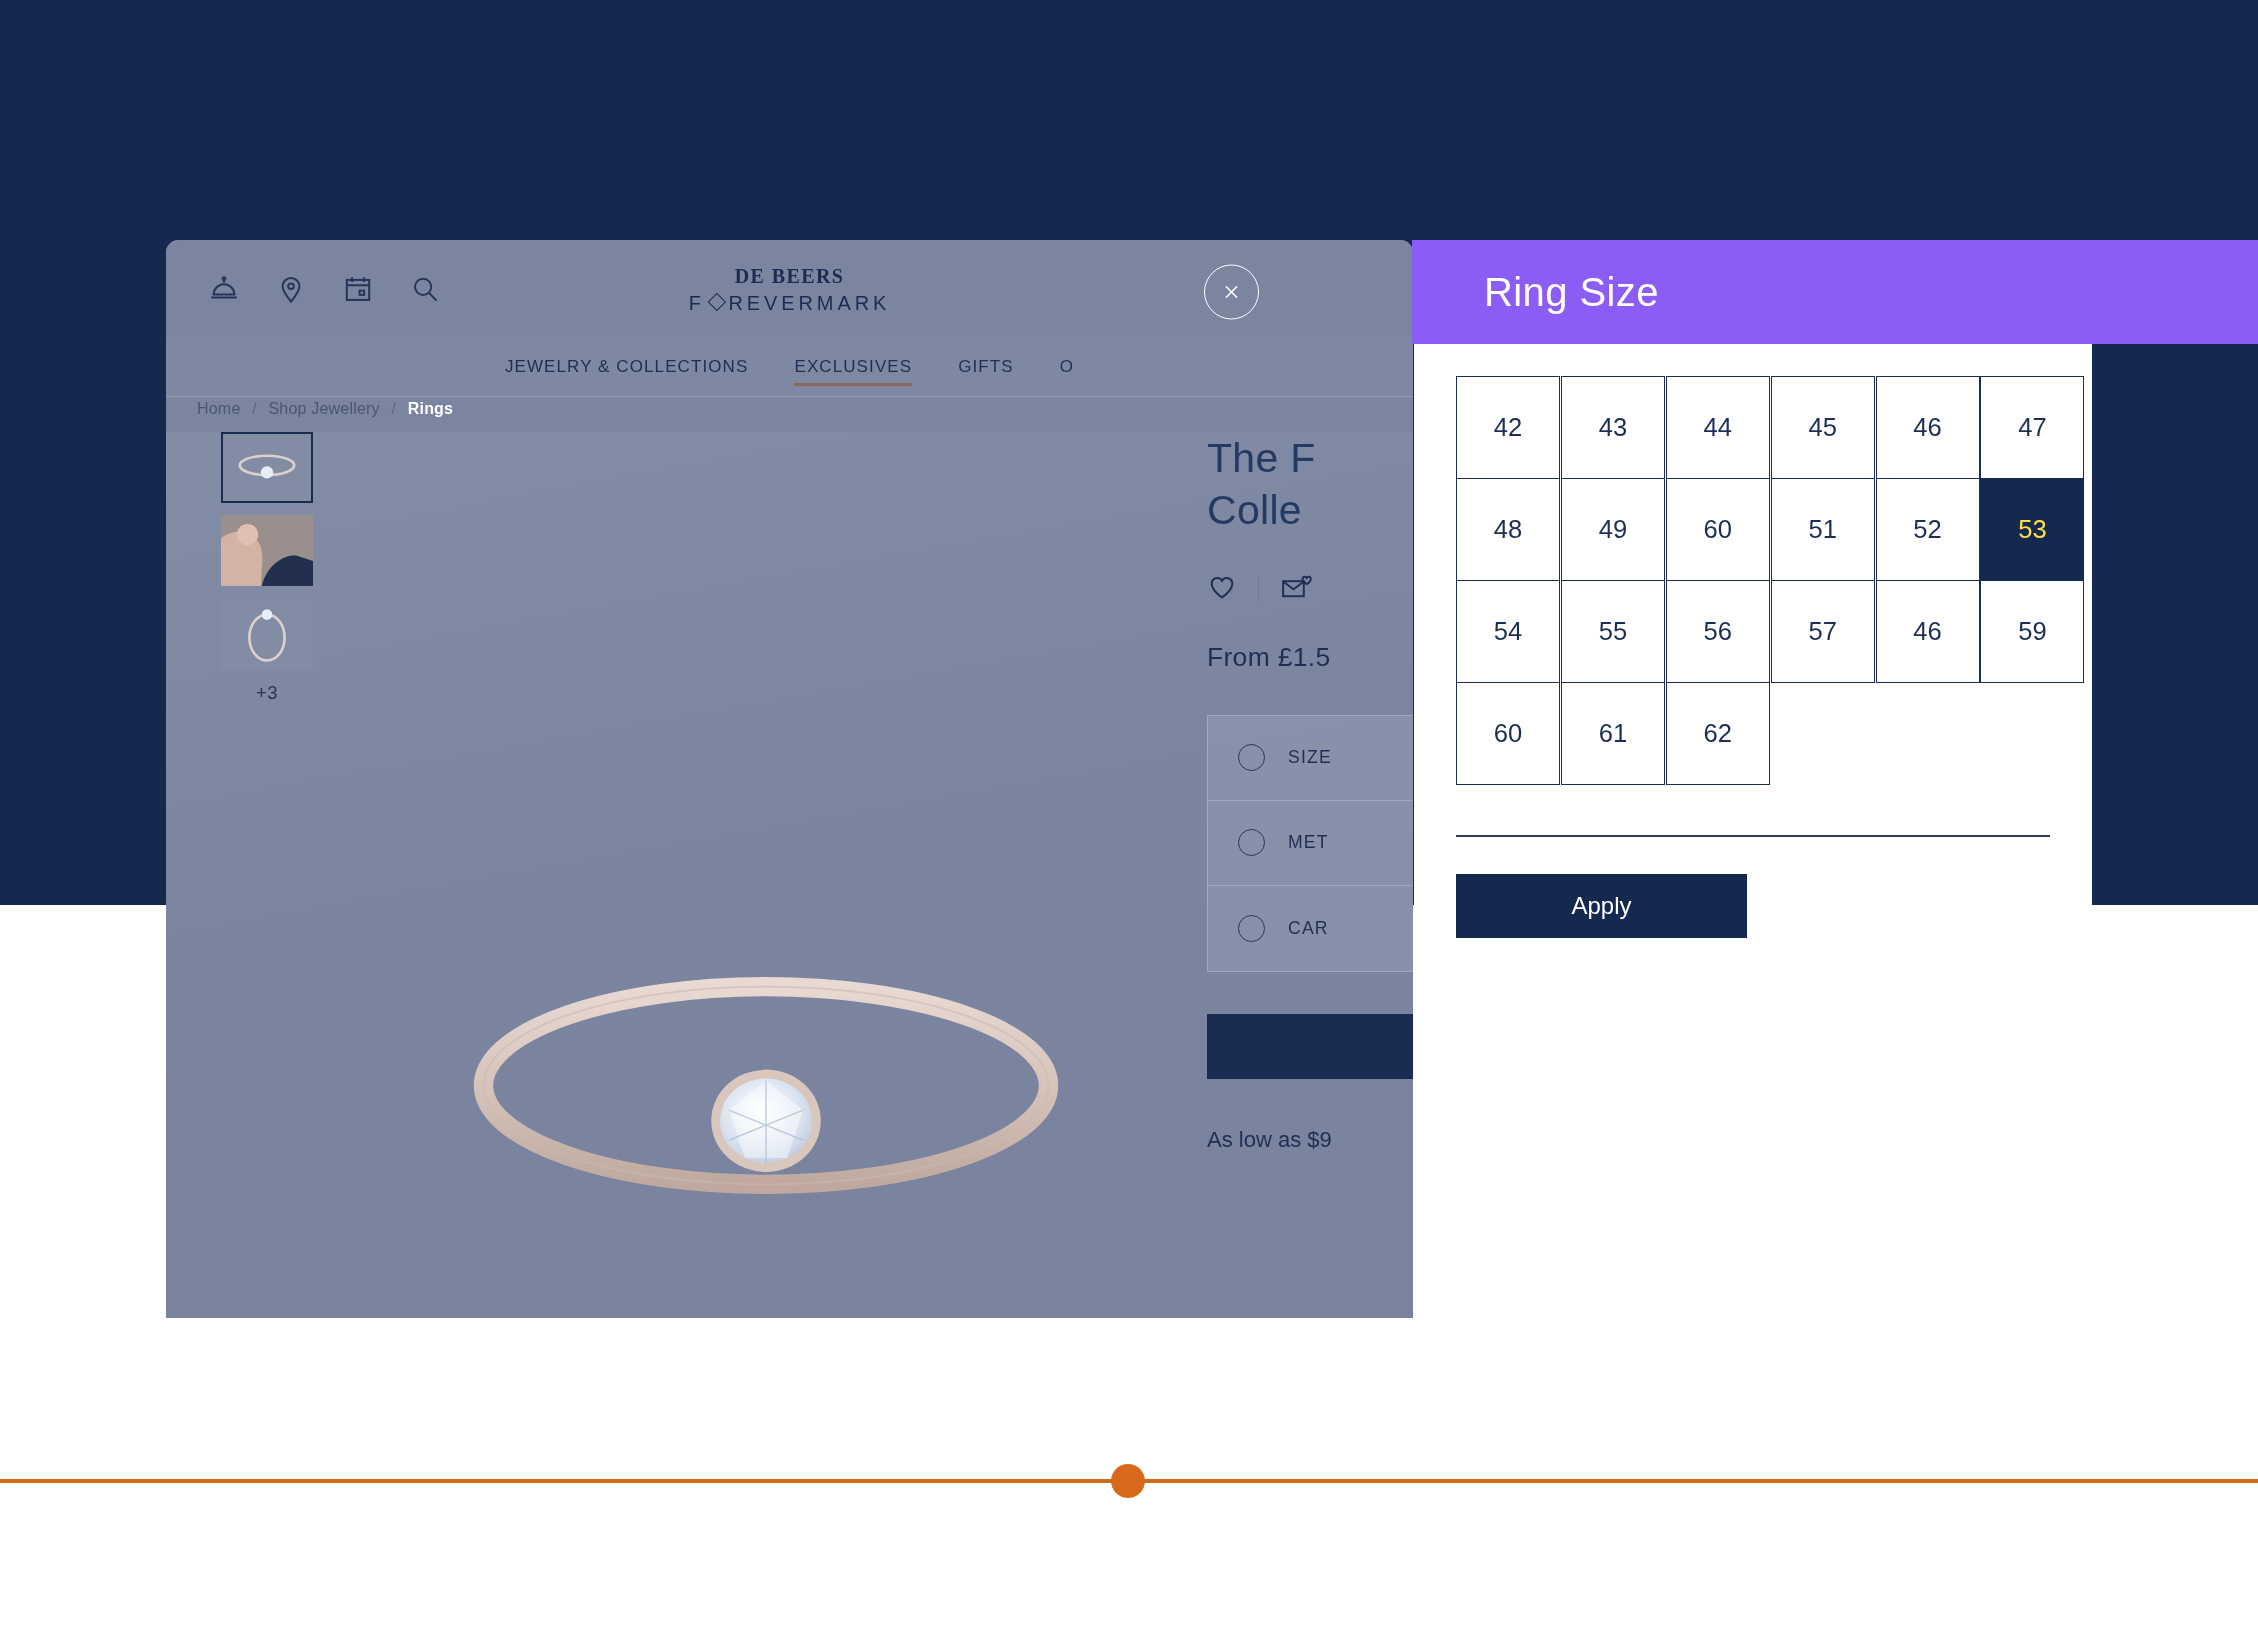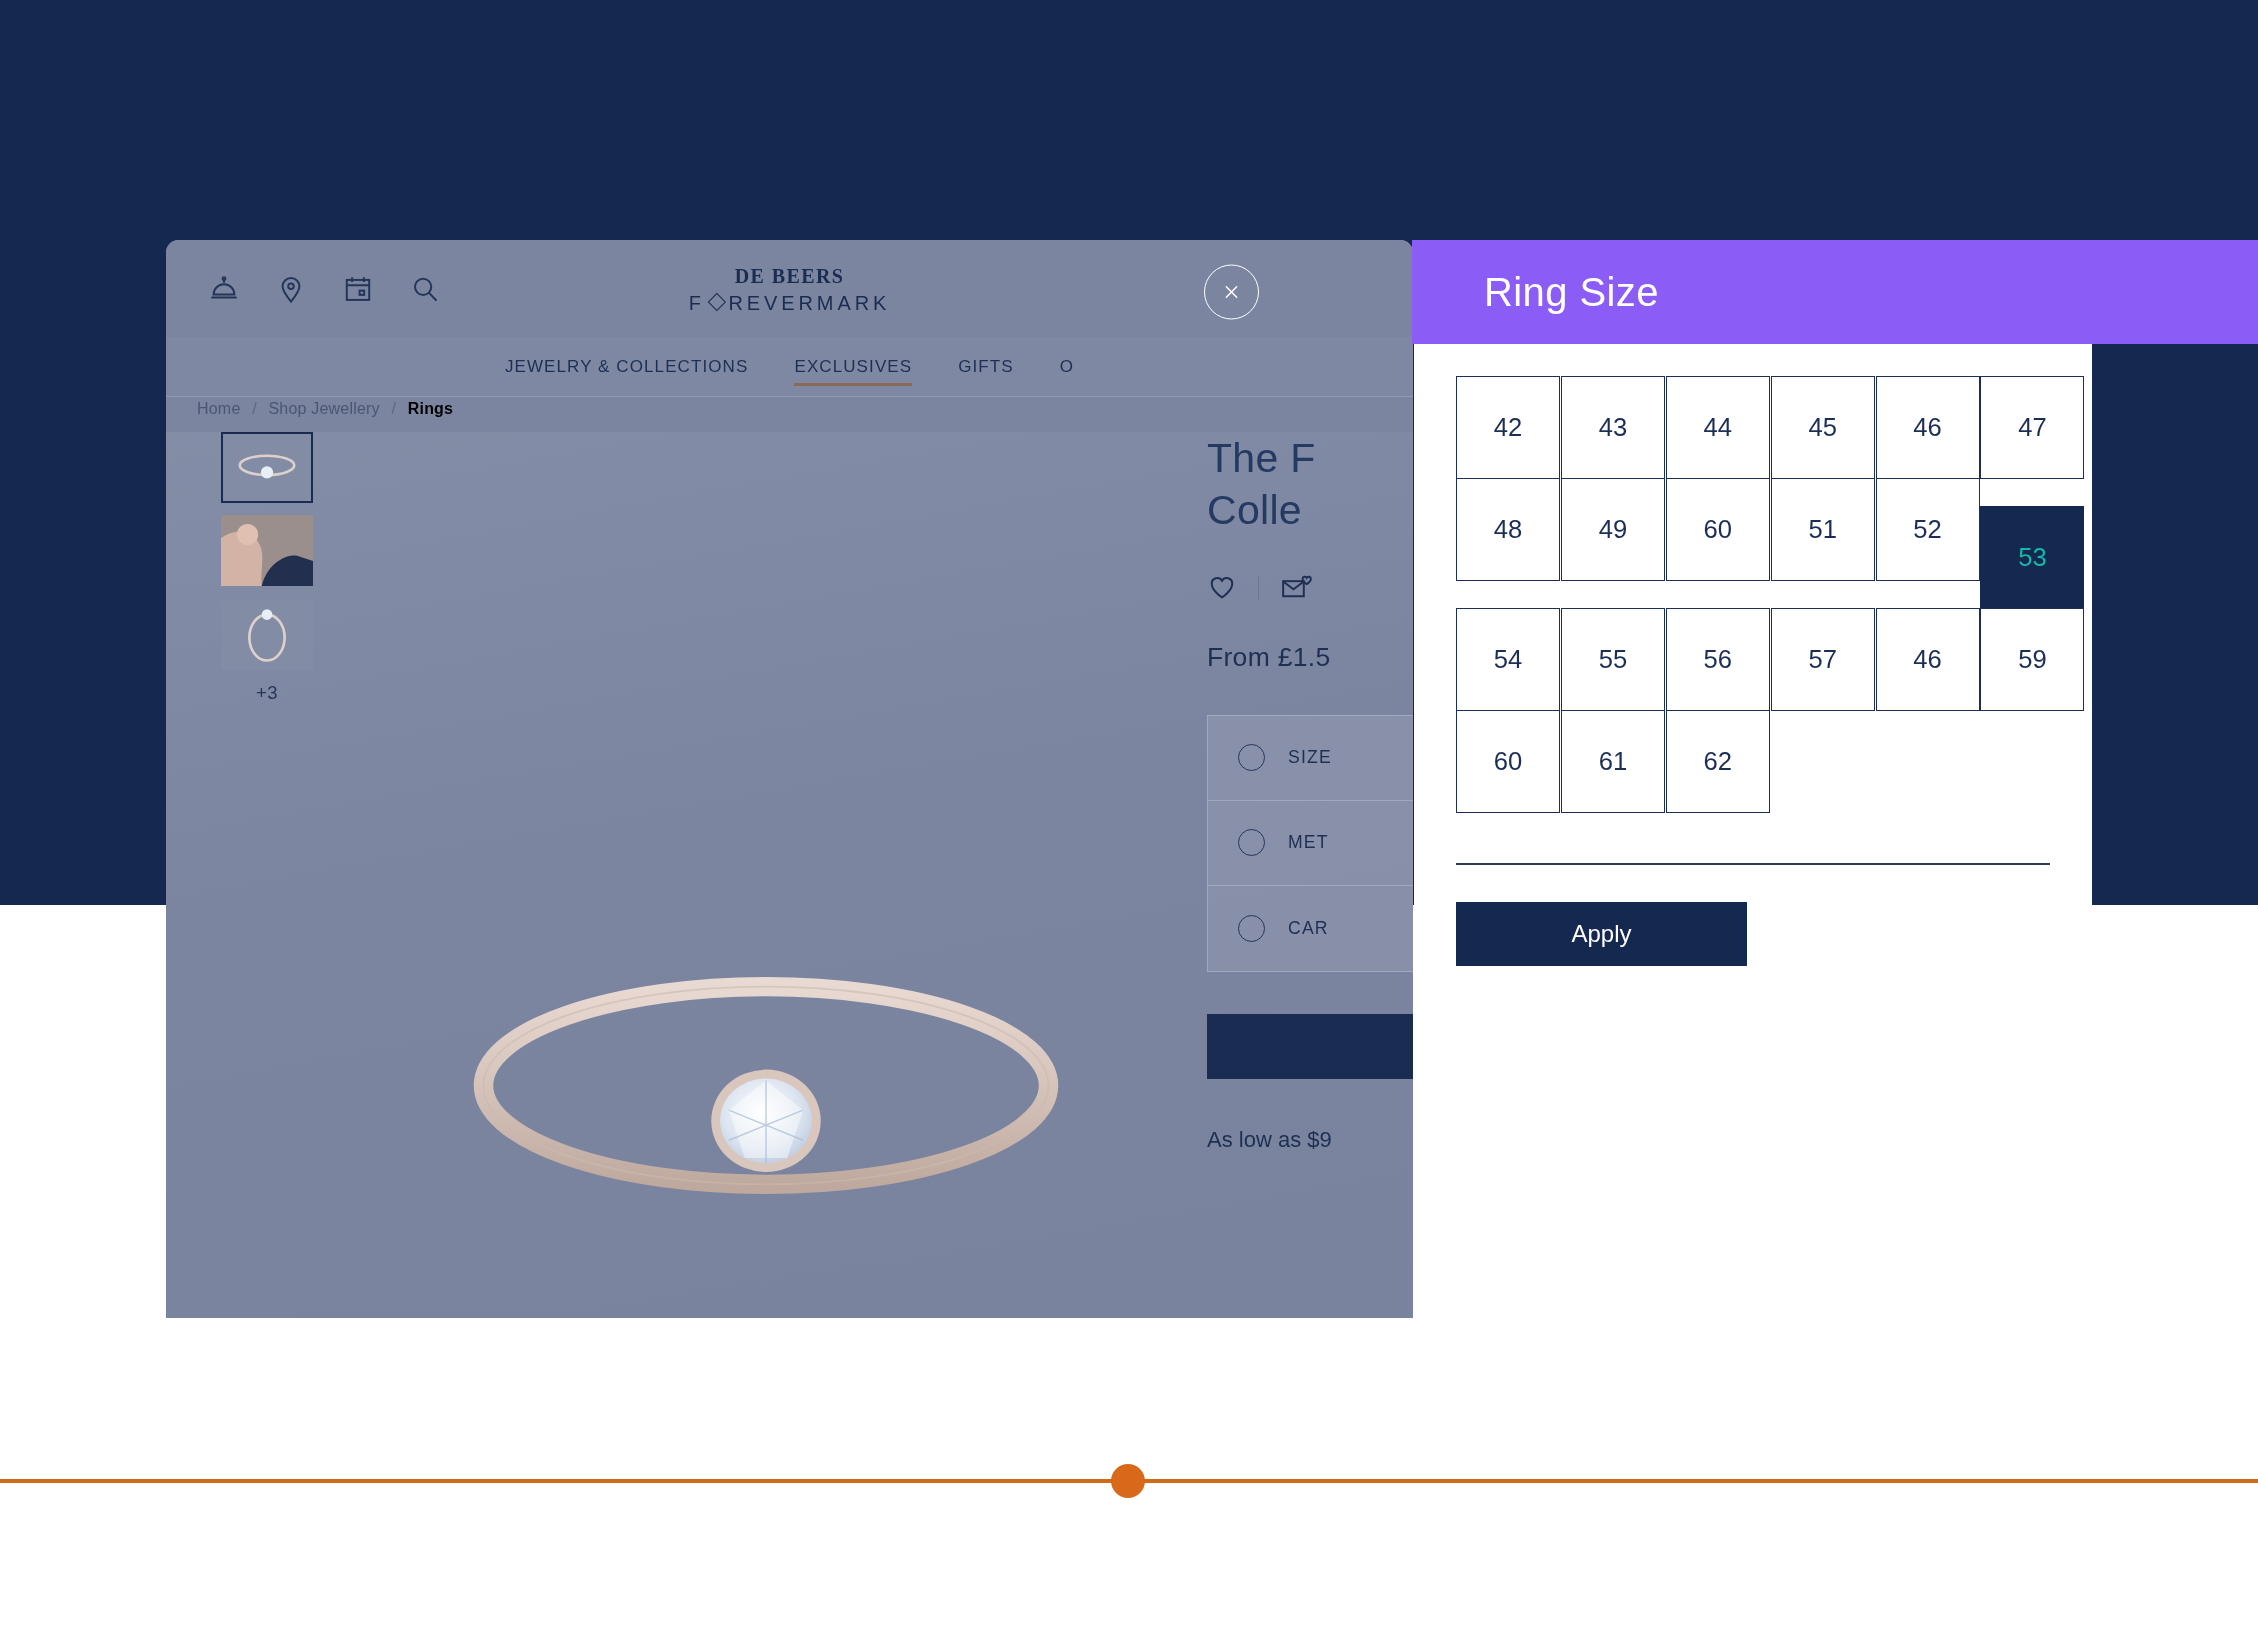--- a/index.html
+++ b/index.html
@@ -74,21 +74,21 @@
   .nav-item.active::after {
     content:""; position:absolute; left: 23px; right: 23px; bottom: 10.6px;
     height: 2.6px; background: #8a6a56;
   }
 
   .breadcrumb {
     position: absolute; left: 31px; top: 160px;
     font-size: 16px; color: #4a5672; letter-spacing: 0.2px;
   }
   .breadcrumb .sep { color: #5c6881; margin: 0 7px; }
-  .breadcrumb .cur { color: #000000; font-weight: 700; }
+  .breadcrumb .cur { color: #ffffff; font-weight: 700; }
 
   
   .media {
     position: absolute; left: 0; top: 192px; width: 1247px; height: 886px;
     background: linear-gradient(170deg,#848da6 0%, #7b85a0 45%, #79839e 100%);
   }
   .thumbs {
     position: absolute; left: 55px; top: 192px; width: 92px;
   }
   .thumb {
@@ -167,21 +167,21 @@
     display: grid; grid-template-columns: repeat(6, 104px);
     gap: 0 0.9px;
   }
   .size-cell {
     width: 104px; height: 103px; margin: 0 -0.9px -0.9px 0;
     border: 1.3px solid #1c2e55;
     display: flex; align-items: center; justify-content: center;
     font-size: 25.6px; color: #1c2e55; background: #fff;
     cursor: pointer;
   }
-  .size-cell.sel { background: #15284f; color: #14b8a6; border-color: #15284f; margin-top: 28px; }
+  .size-cell.sel { background: #15284f; color: #fde047; border-color: #15284f; }
   .rs-divider { height: 1.3px; background: #2a3b60; margin: 51px 0 0 0; }
   .rs-actions { display: flex; gap: 35px; margin-top: 37px; }
   .btn-apply {
     width: 291px; height: 64px; background: #15284f; color: #fff;
     display:flex; align-items:center; justify-content:center;
     font-size: 24px; cursor: pointer;
   }
   .btn-guide {
     width: 300px; height: 64px; background: #fff; color: #1c2e55;
     border: 1.3px solid #1c2e55;

